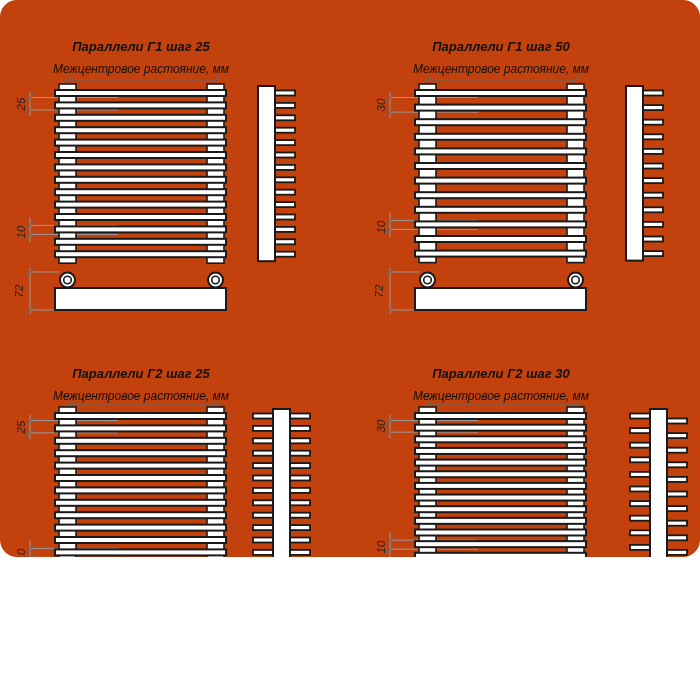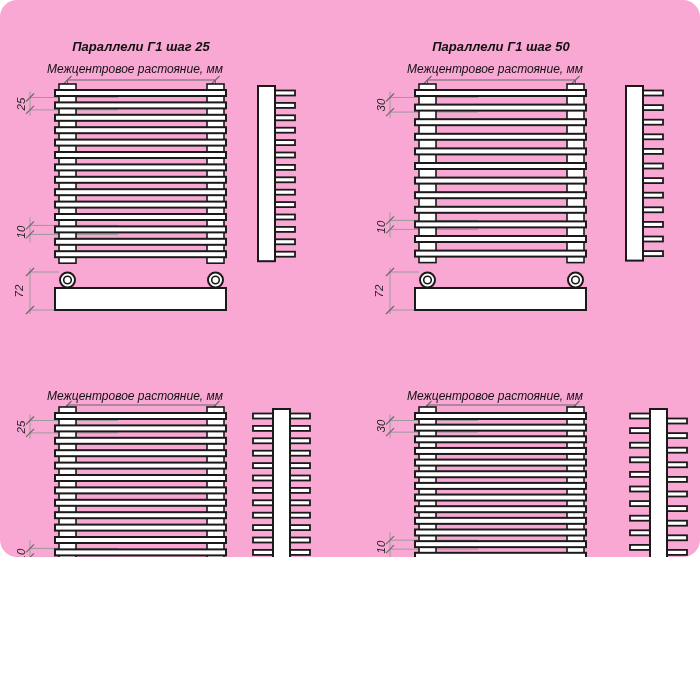--- a/index.html
+++ b/index.html
@@ -1,23 +1,23 @@
 <!DOCTYPE html>
 <html><head>
 <meta charset="utf-8">
 <style>
   html,body{margin:0;padding:0;background:#fff;}
-  #sheet{position:relative;width:700px;height:557px;background:#f9a8d4;overflow:hidden;
+  #sheet{position:relative;width:700px;height:557px;background:#c2410c;overflow:hidden;
          font-family:"Liberation Sans",sans-serif;border-radius:17px;}
   #art{position:absolute;left:0;top:0;}
   .panel{position:absolute;width:348px;height:345px;}
   #p0{left:0;top:0;} #p1{left:360px;top:0;} #p2{left:0;top:327px;} #p3{left:360px;top:327px;}
   .title{position:absolute;left:47px;top:39px;width:188px;text-align:center;
          font-style:italic;font-weight:bold;font-size:13px;color:#111;white-space:nowrap;}
-  .subtitle{position:absolute;left:47px;top:62px;width:188px;
+  .subtitle{position:absolute;left:47px;top:62px;width:188px;text-align:center;
          font-style:italic;font-weight:normal;font-size:12px;color:#111;white-space:nowrap;}
   .rdim{position:absolute;font-style:italic;font-size:11.5px;color:#222;white-space:nowrap;
         transform:translate(-50%,-50%) rotate(-90deg);}
 </style>
 </head>
 <body>
 
 <div id="sheet">
   <svg id="art" width="700" height="700">
       <g transform="translate(0,0)">
@@ -287,25 +287,27 @@
 
   <div class="panel" id="p1">
     <div class="title">Параллели Г1 шаг 50</div>
     <div class="subtitle">Межцентровое растояние, мм</div>
     <div class="rdim dim-step" style="left: 21px; top: 104.8px;">30</div>
     <div class="rdim dim-bar" style="left: 21px; top: 226.9px;">10</div>
     <div class="rdim dim-base" style="left: 19px; top: 291px;">72</div>
   </div>
 
   <div class="panel" id="p2">
+    <div class="title">Параллели Г2 шаг 25</div>
     <div class="subtitle">Межцентровое растояние, мм</div>
     <div class="rdim dim-step" style="left: 21px; top: 99.7px;">25</div>
     <div class="rdim dim-bar" style="left: 21px; top: 227.9px;">10</div>
     <div class="rdim dim-base" style="left: 19px; top: 305px;">112</div>
   </div>
 
   <div class="panel" id="p3">
+    <div class="title">Параллели Г2 шаг 30</div>
     <div class="subtitle">Межцентровое растояние, мм</div>
     <div class="rdim dim-step" style="left: 21px; top: 99.325px;">30</div>
     <div class="rdim dim-bar" style="left: 21px; top: 219.65px;">10</div>
     <div class="rdim dim-base" style="left: 19px; top: 305px;">112</div>
   </div>
 </div>
 
 </body></html>

